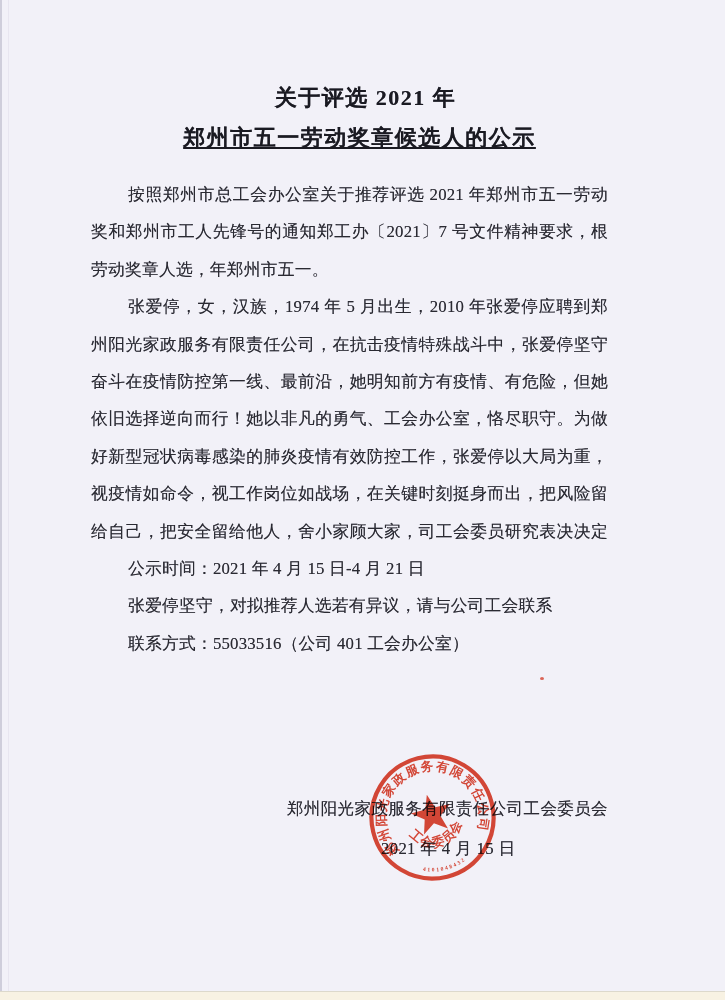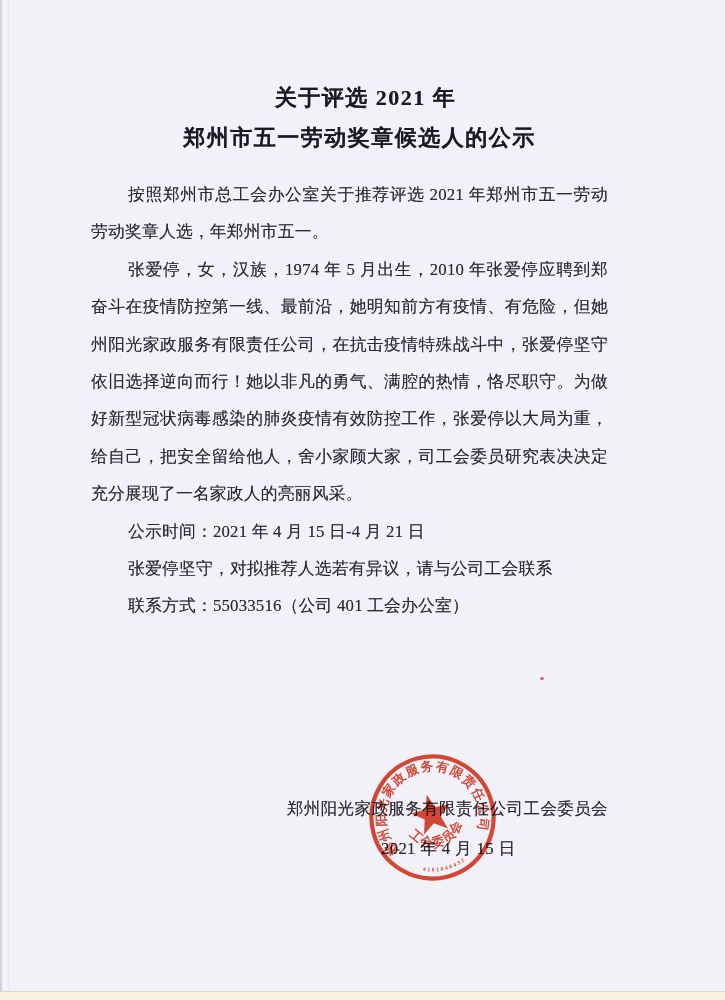--- a/index.html
+++ b/index.html
@@ -43,21 +43,21 @@
     font-weight: bold;
     color: #1a1a22;
     text-align: center;
     line-height: 40px;
     height: 40px;
     letter-spacing: 1.5px;
     text-shadow: 0 0 .6px rgba(20,20,30,.65);
     white-space: nowrap;
   }
   .title-1 { transform: translateX(16px); }
-  .title-2 { transform: translateX(10px); }
+  .title-2 { transform: translateX(10px); text-decoration: underline; }
 
   .body-text { margin-top: 18px; }
 
   .line {
     font-size: 16.8px;
     line-height: 37.4px;
     letter-spacing: .2px;
     color: #2a2a32;
     text-shadow: 0 0 .5px rgba(30,30,45,.5);
     white-space: nowrap;
@@ -114,31 +114,32 @@
 
   <div class="doc">
 
     <div class="title-line title-1">关于评选 2021 年</div>
     <div class="title-line title-2">郑州市五一劳动奖章候选人的公示</div>
 
     <div class="body-text">
 
       <div>
         <div class="line fill indent">按照郑州市总工会办公室关于推荐评选 2021 年郑州市五一劳动</div>
+        <div class="line fill">奖和郑州市工人先锋号的通知郑工办〔2021〕7 号文件精神要求，根</div>
         <div class="line">劳动奖章人选，年郑州市五一。</div>
       </div>
 
       <div>
         <div class="line fill indent">张爱停，女，汉族，1974 年 5 月出生，2010 年张爱停应聘到郑</div>
+        <div class="line fill">州阳光家政服务有限责任公司，在抗击疫情特殊战斗中，张爱停坚守</div>
         <div class="line fill">奋斗在疫情防控第一线、最前沿，她明知前方有疫情、有危险，但她</div>
-        <div class="line fill">州阳光家政服务有限责任公司，在抗击疫情特殊战斗中，张爱停坚守</div>
-        <div class="line fill">依旧选择逆向而行！她以非凡的勇气、满腔的热情，恪尽职守。为做</div>
+        <div class="line fill">依旧选择逆向而行！她以非凡的勇气、工会办公室，恪尽职守。为做</div>
         <div class="line fill">好新型冠状病毒感染的肺炎疫情有效防控工作，张爱停以大局为重，</div>
+        <div class="line fill">视疫情如命令，视工作岗位如战场，在关键时刻挺身而出，把风险留</div>
         <div class="line fill">给自己，把安全留给他人，舍小家顾大家，司工会委员研究表决决定</div>
-        <div class="line">充分展现了一名家政人的亮丽风采。</div>
       </div>
 
       <div class="line indent">公示时间：2021 年 4 月 15 日-4 月 21 日</div>
       <div class="line indent">张爱停坚守，对拟推荐人选若有异议，请与公司工会联系</div>
       <div class="line indent">联系方式：55033516（公司 401 工会办公室）</div>
 
     </div>
   </div>
 
   <div class="sig-org">郑州阳光家政服务有限责任公司工会委员会</div>

